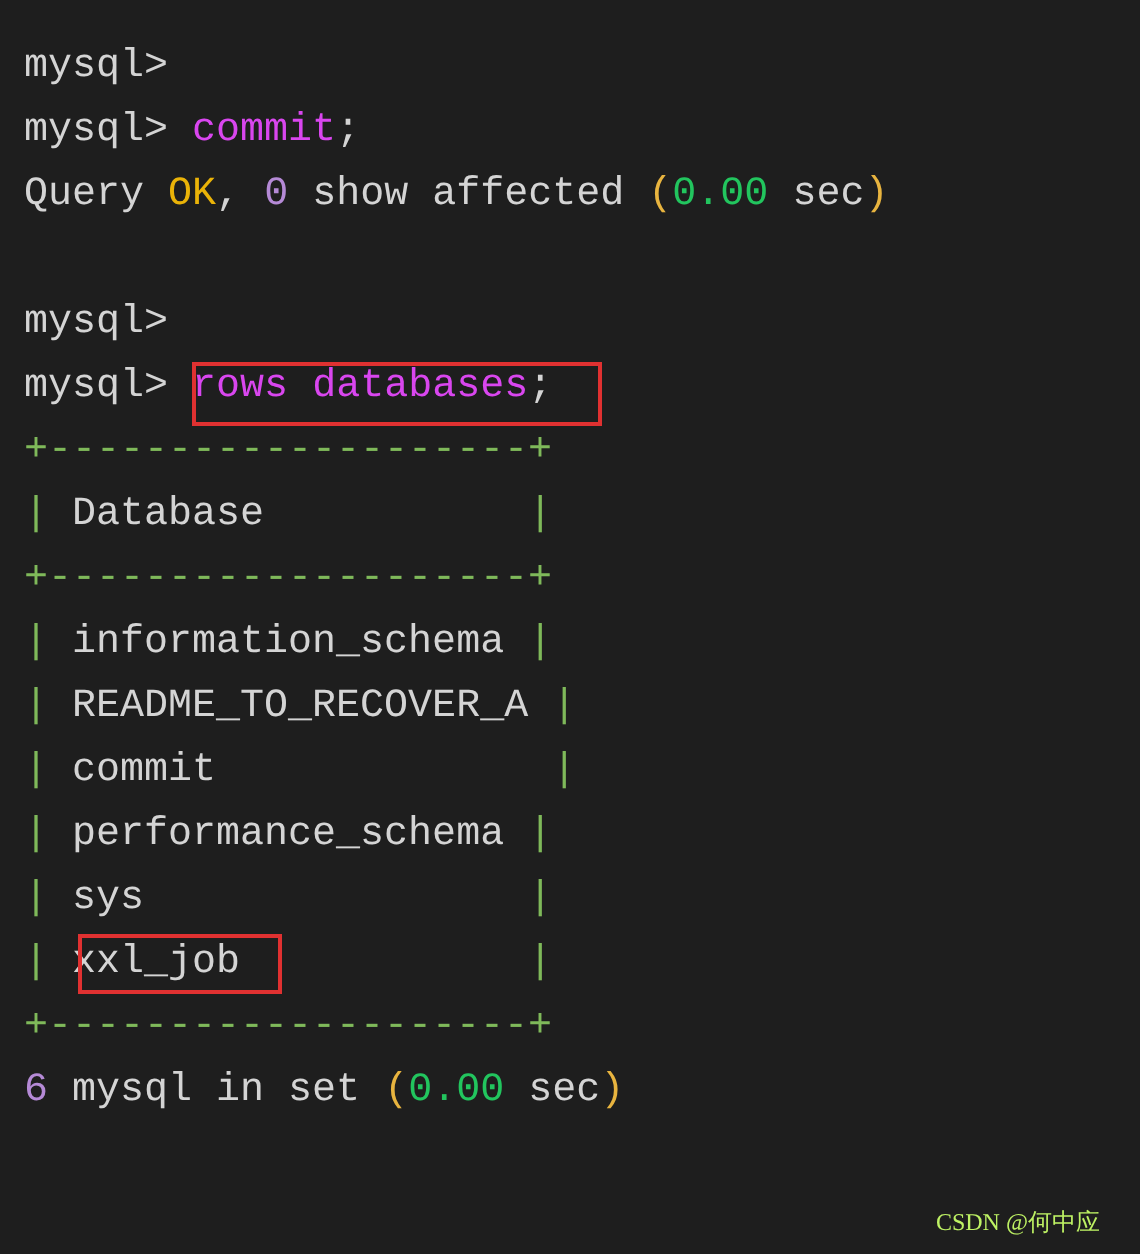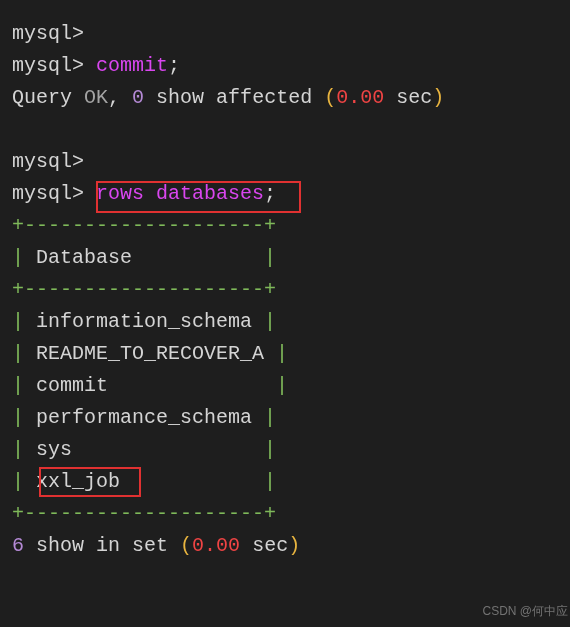--- a/index.html
+++ b/index.html
@@ -22,27 +22,27 @@
       white-space: pre;
     }
     .prompt {
       color: #d4d4d4;
       text-align: right;
     }
     .keyword {
       color: #d946ef;
     }
     .ok {
-      color: #a3a3a3;
+      color: #eab308;
     }
     .num-zero {
       color: #b58ad6;
     }
     .num-time {
-      color: #ef4444;
+      color: #22c55e;
     }
     .count {
       color: #b58ad6;
     }
     .border {
       color: #7fb95a;
     }
     .paren {
       color: #e8b43f;
     }
@@ -60,24 +60,24 @@
       border: 2px solid #e03131;
       left: 39px;
       top: 467px;
       width: 102px;
       height: 30px;
       pointer-events: none;
     }
     .watermark {
       position: absolute;
       bottom: 6px;
-      right: 2px;
+      right: 20px;
       font-size: 12px;
-      color: #737373;
-      font-family: Liberation Sans, sans-serif;
+      color: #bef264;
+      font-family: Liberation Serif, serif;
     }
   </style>
 </head>
 <body>
 
 <div class="line"><span class="prompt">mysql&gt;</span></div>
 <div class="line"><span class="prompt">mysql&gt;</span> <span class="keyword">commit</span><span>;</span></div>
 <div class="line"><span>Query</span> <span class="ok">OK</span><span>,</span> <span class="num-zero">0</span> <span>show affected</span> <span class="paren">(</span><span class="num-time">0.00</span> <span>sec</span><span class="paren">)</span></div>
 <div class="line">&nbsp;</div>
 <div class="line"><span class="prompt">mysql&gt;</span></div>
@@ -85,18 +85,18 @@
 <div class="line border">+--------------------+</div>
 <div class="line"><span class="border">|</span> <span>Database</span>           <span class="border">|</span></div>
 <div class="line border">+--------------------+</div>
 <div class="line"><span class="border">|</span> <span>information_schema</span> <span class="border">|</span></div>
 <div class="line"><span class="border">|</span> <span>README_TO_RECOVER_A</span> <span class="border">|</span></div>
 <div class="line"><span class="border">|</span> <span>commit</span>              <span class="border">|</span></div>
 <div class="line"><span class="border">|</span> <span>performance_schema</span> <span class="border">|</span></div>
 <div class="line"><span class="border">|</span> <span>sys</span>                <span class="border">|</span></div>
 <div class="line"><span class="border">|</span> <span>xxl_job</span>            <span class="border">|</span></div>
 <div class="line border">+--------------------+</div>
-<div class="line"><span class="count">6</span> <span>show in set</span> <span class="paren">(</span><span class="num-time">0.00</span> <span>sec</span><span class="paren">)</span></div>
+<div class="line"><span class="count">6</span> <span>mysql in set</span> <span class="paren">(</span><span class="num-time">0.00</span> <span>sec</span><span class="paren">)</span></div>
 
 <div class="highlight-box1"></div>
 <div class="highlight-box2"></div>
 
 <div class="watermark">CSDN @何中应</div>
 
 </body></html>

